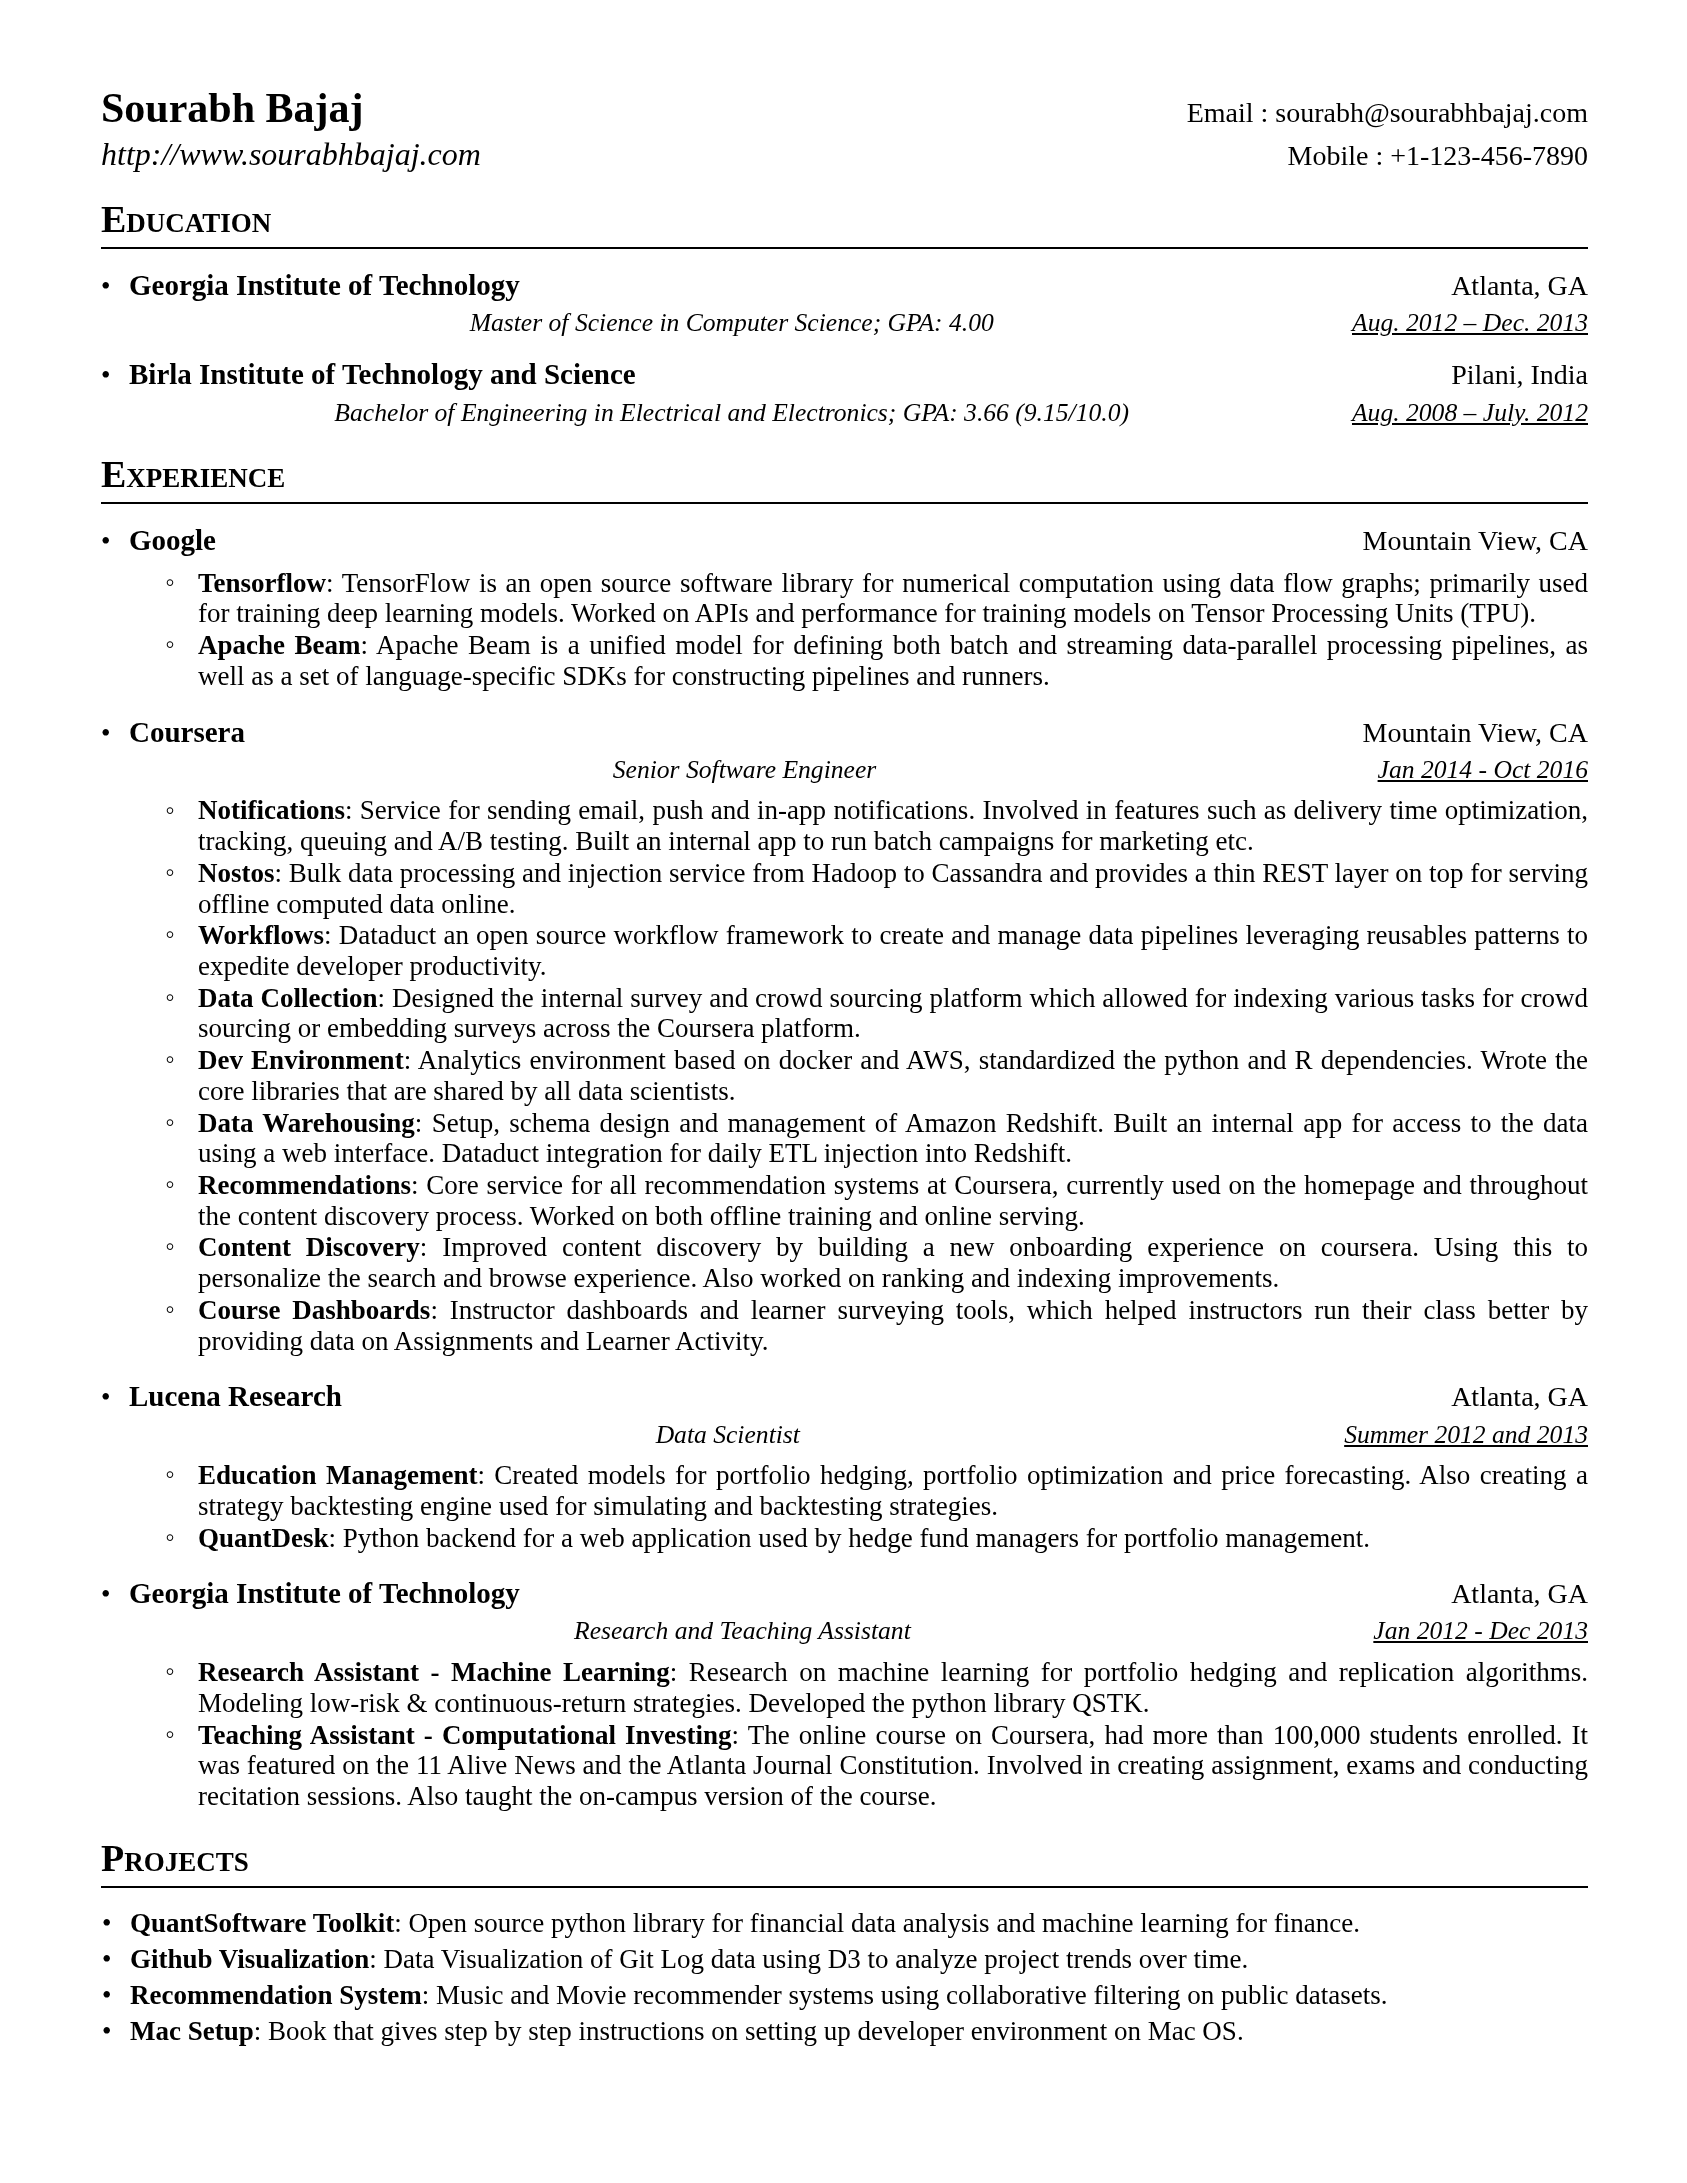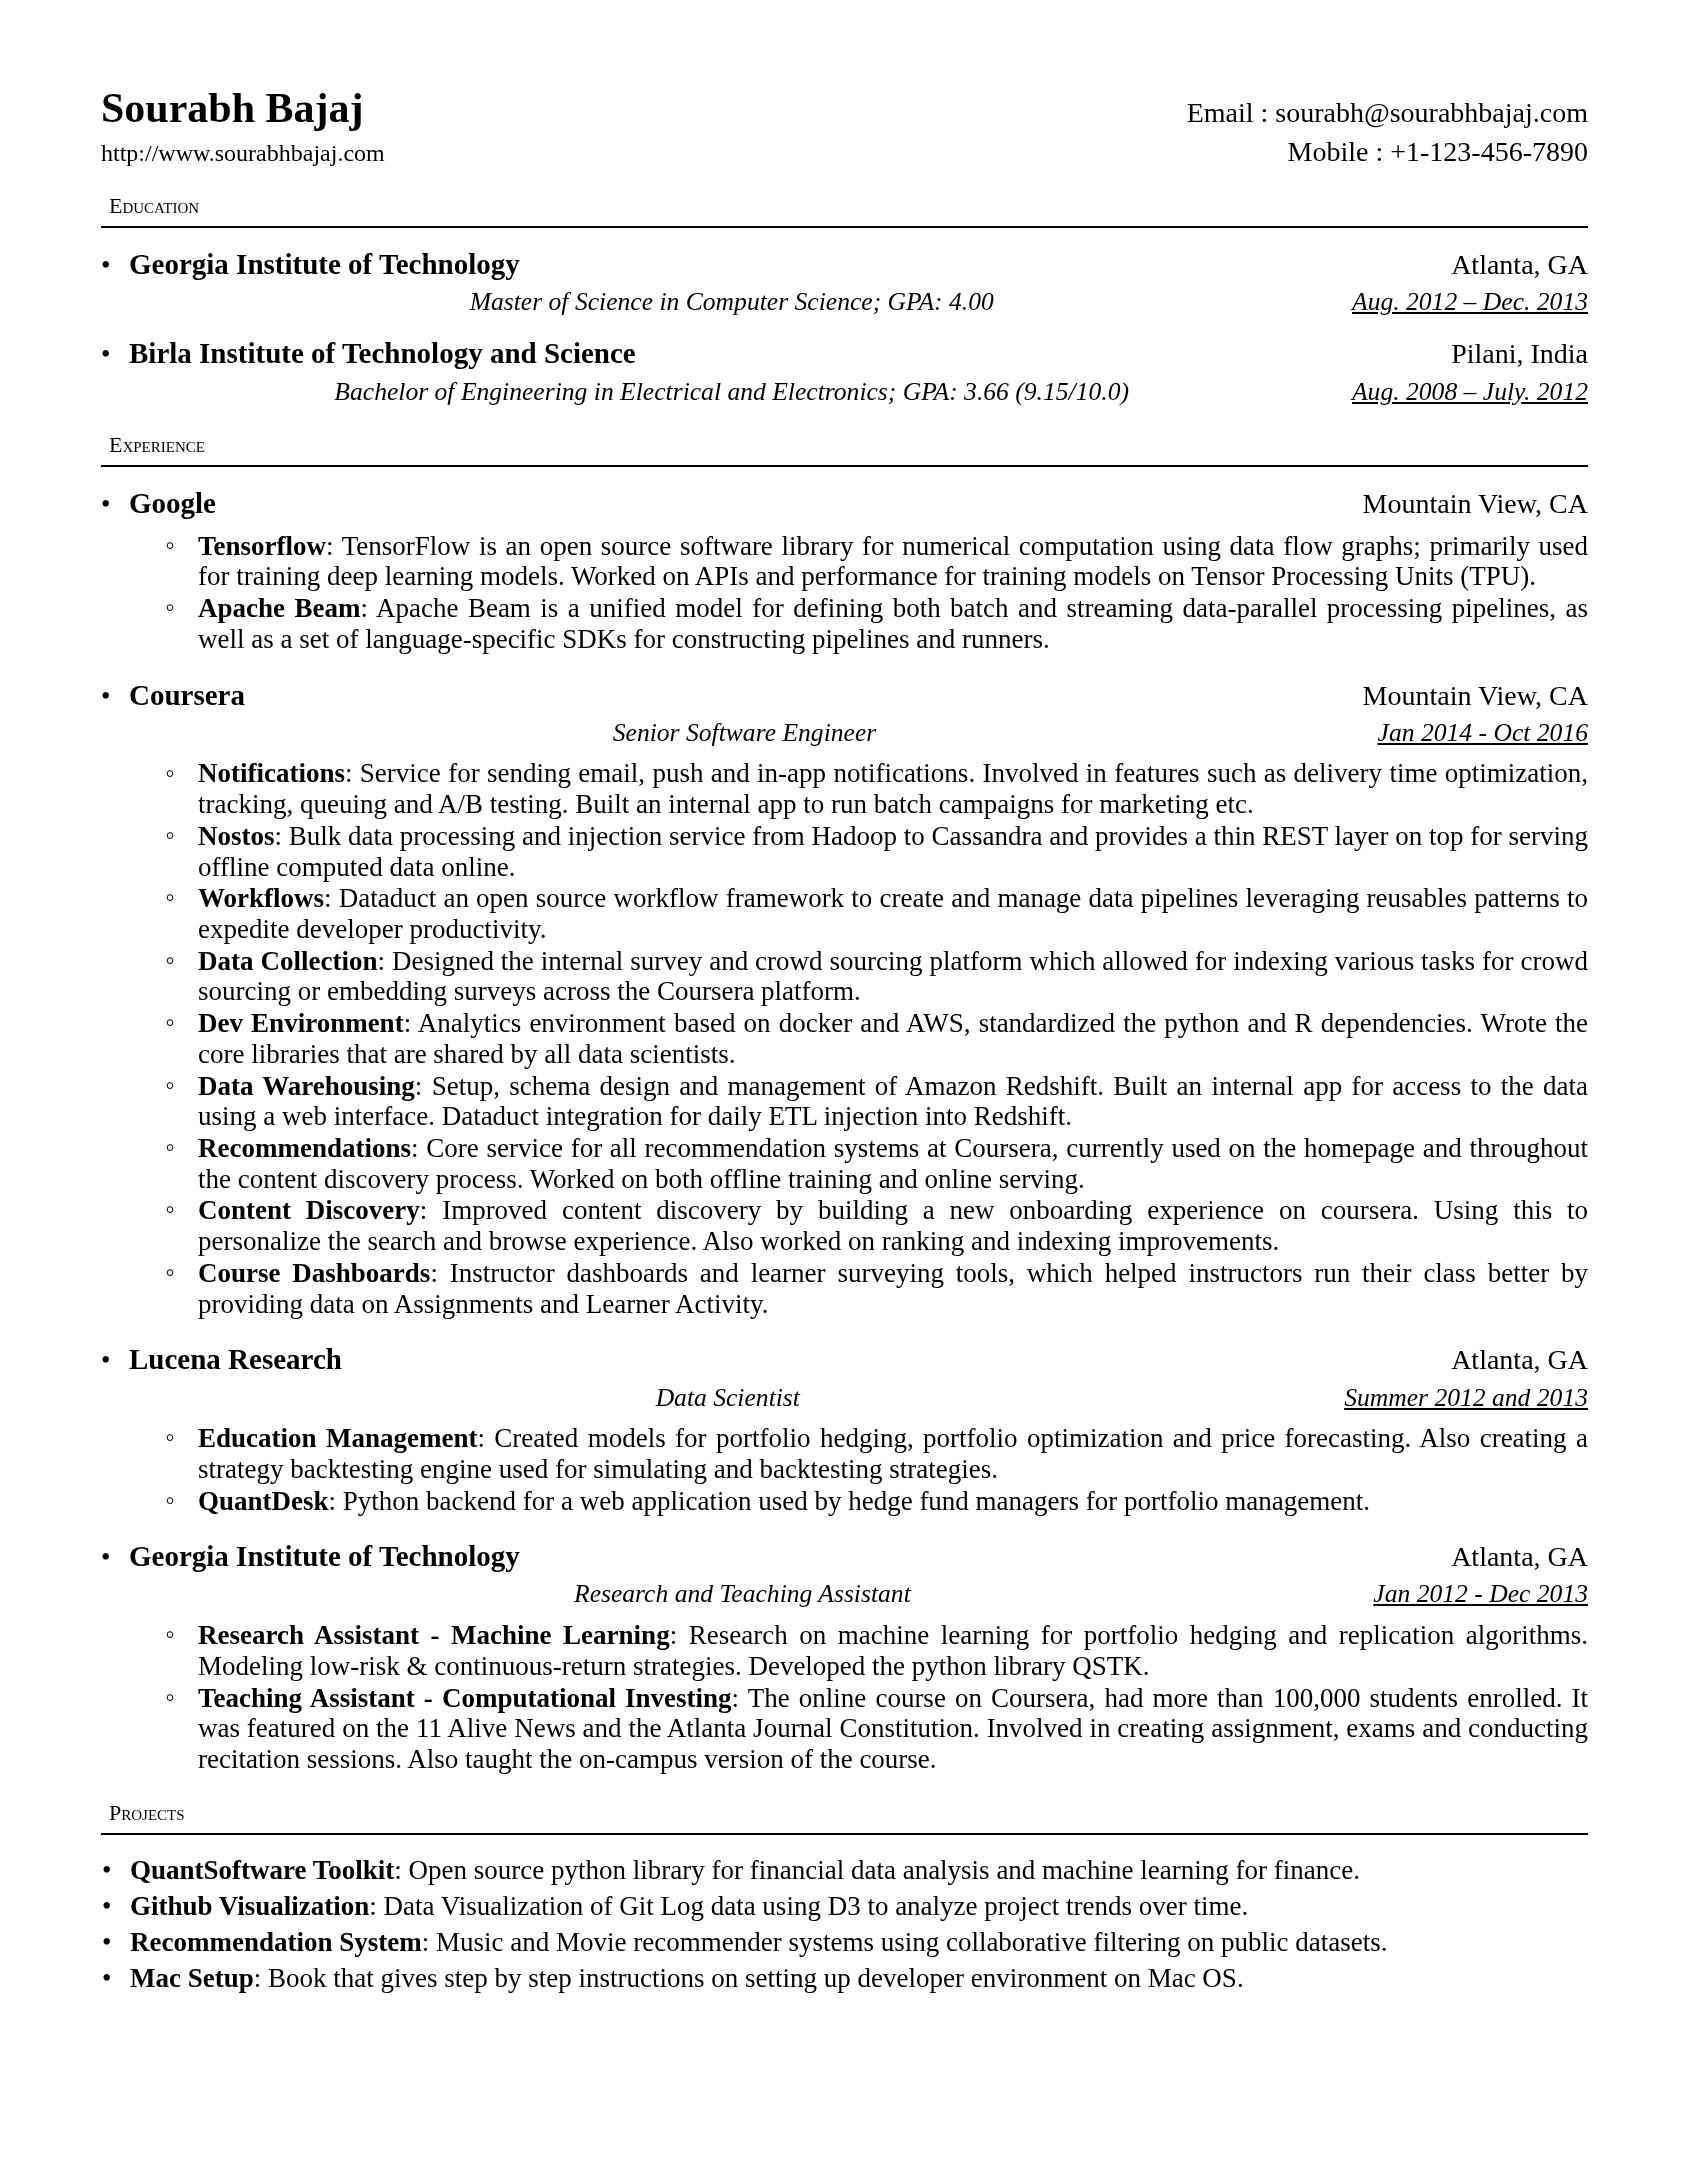--- a/index.html
+++ b/index.html
@@ -27,30 +27,29 @@
     align-items: baseline;
     text-align: center;
   }
   .hrow2 { margin-top: 4.4px; }
   .name {
     font-size: 42px;
     font-weight: 700;
     line-height: 1.08;
   }
   .contact { font-size: 28px; }
-  .website { font-size: 24px; }
+  .website { font-size: 32px; font-style: italic; }
 
   
   section { margin-top: 27px; }
   .sec-title {
-    font-size: 22px;
+    font-size: 38px;
     line-height: 1;
     font-variant: small-caps;
-    font-weight: 400;
-    margin-left: 8px;
+    font-weight: 700;
   }
   .rule {
     height: 1.8px;
     background: #000;
     margin: 9.7px 0 20px 0;
   }
 
   
   .eline {
     display: flex;

